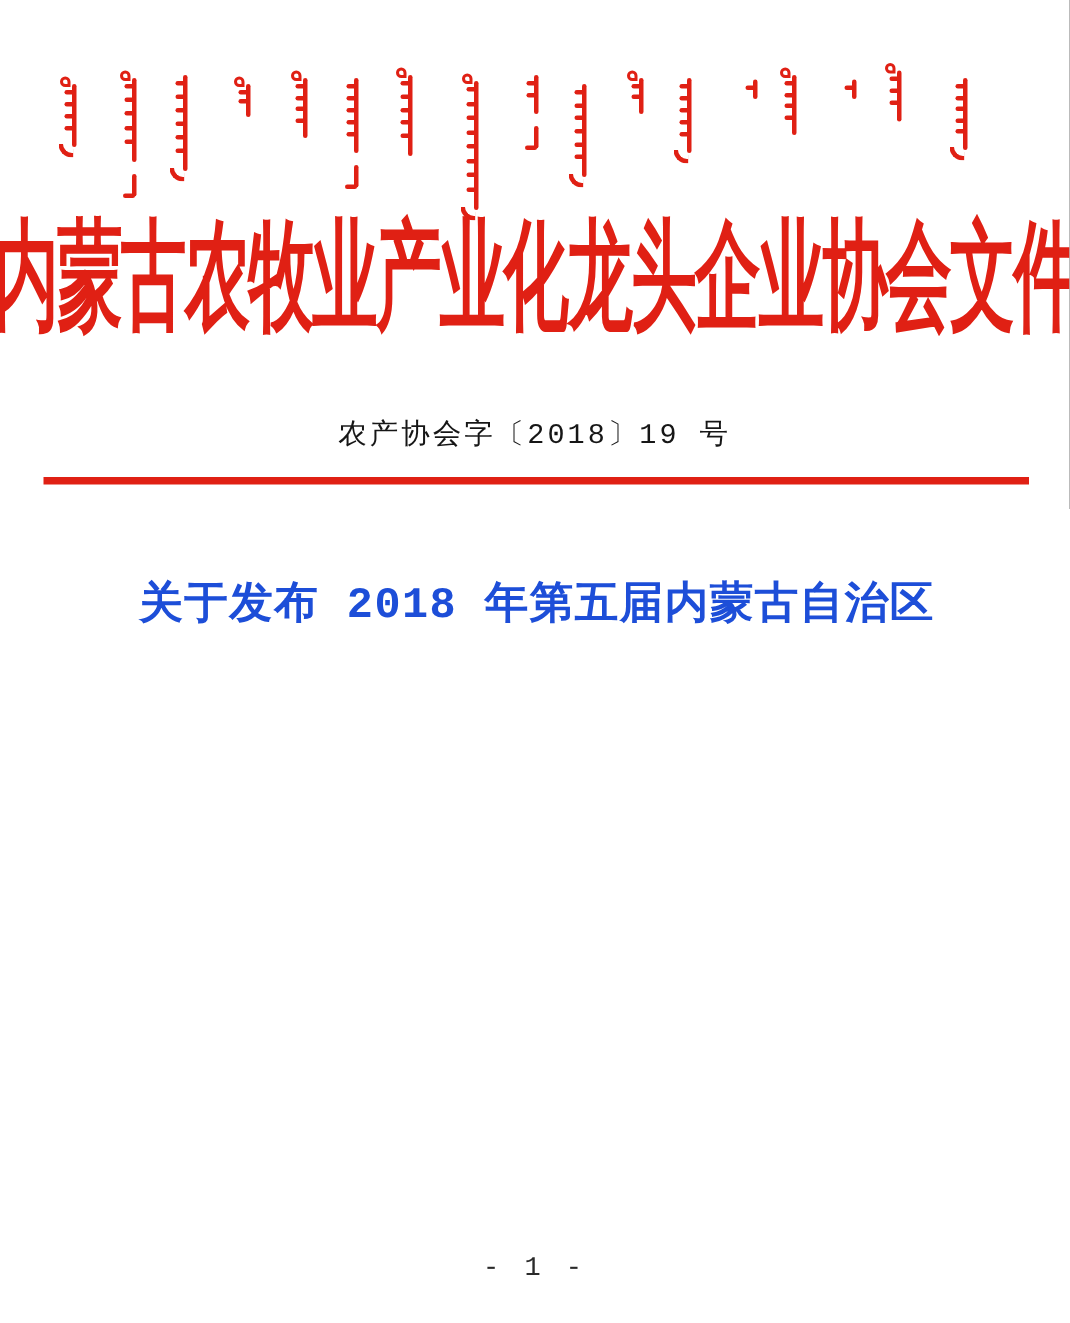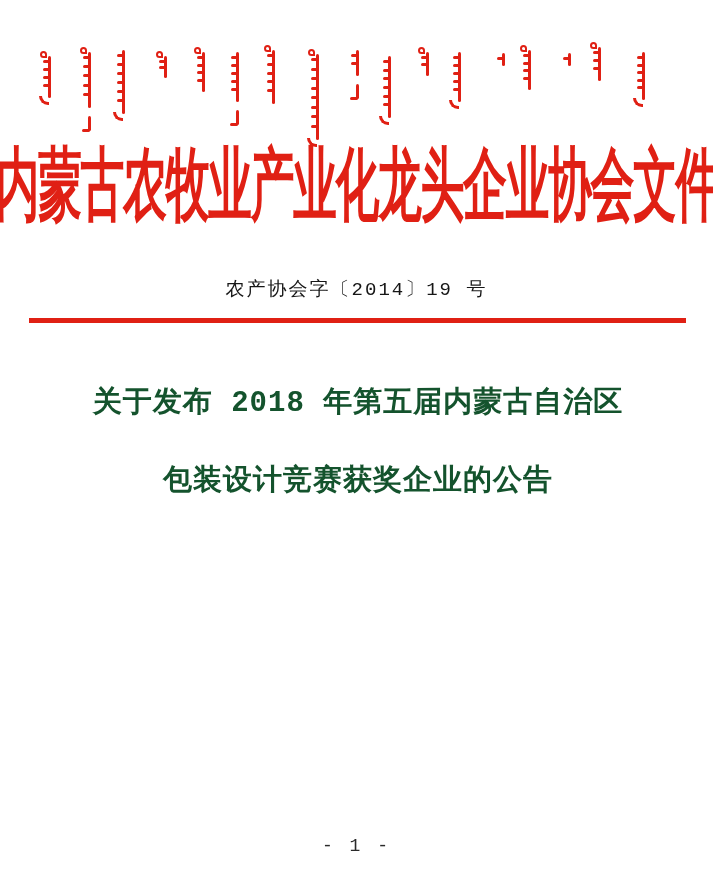--- a/index.html
+++ b/index.html
@@ -39,21 +39,21 @@
     position: absolute; top: 276px; left: 0; width: 713px;
     text-align: center; font-size: 19px; letter-spacing: 2px; color: #161616;
   }
   
   .red-divider {
     position: absolute; top: 318px; left: 29px; width: 657px; height: 5px;
     background: var(--accent);
   }
   
   .doc-main { position: absolute; top: 360px; left: 47px; width: 622px; }
-  .doc-title { text-align: center; font-size: 29px; font-weight: bold; letter-spacing: 1px; color: #14532d; }
+  .doc-title { text-align: center; font-size: 29px; font-weight: bold; letter-spacing: 1px; color: #1d4ed8; }
   .doc-title.line1 { margin-top: 22px; }
   .doc-title.line2 { margin-top: 38px; }
   .body-paragraph {
     margin-top: 33px;
     font-size: 23px; line-height: 40px; letter-spacing: 1px;
     text-align: justify; text-indent: 2em; color: #1c1c1c;
   }
   
   .page-footer {
     position: absolute; top: 836px; left: 0; width: 713px;
@@ -206,27 +206,26 @@
           <div class="tooth" style="top: 26.8px;"></div>
           <div class="tooth" style="top: 34.4px;"></div>
           <div class="tail"></div>
         </div>
       </div>
 
     <div class="org-title-wrap">
       <div class="org-title">内蒙古农牧业产业化龙头企业协会文件</div>
     </div>
 
-    <div class="doc-number">农产协会字〔2014〕19 号</div>
+    <div class="doc-number">农产协会字〔2018〕19 号</div>
 
     <div class="red-divider"></div>
   </header>
 
   <main class="doc-main">
     <h1 class="doc-title line1">关于发布 2018 年第五届内蒙古自治区</h1>
-    <h1 class="doc-title line2">包装设计竞赛获奖企业的公告</h1>
   </main>
 
   <footer class="page-footer">
     <span>- 1 -</span>
   </footer>
 
 </div>
 
 </body></html>

